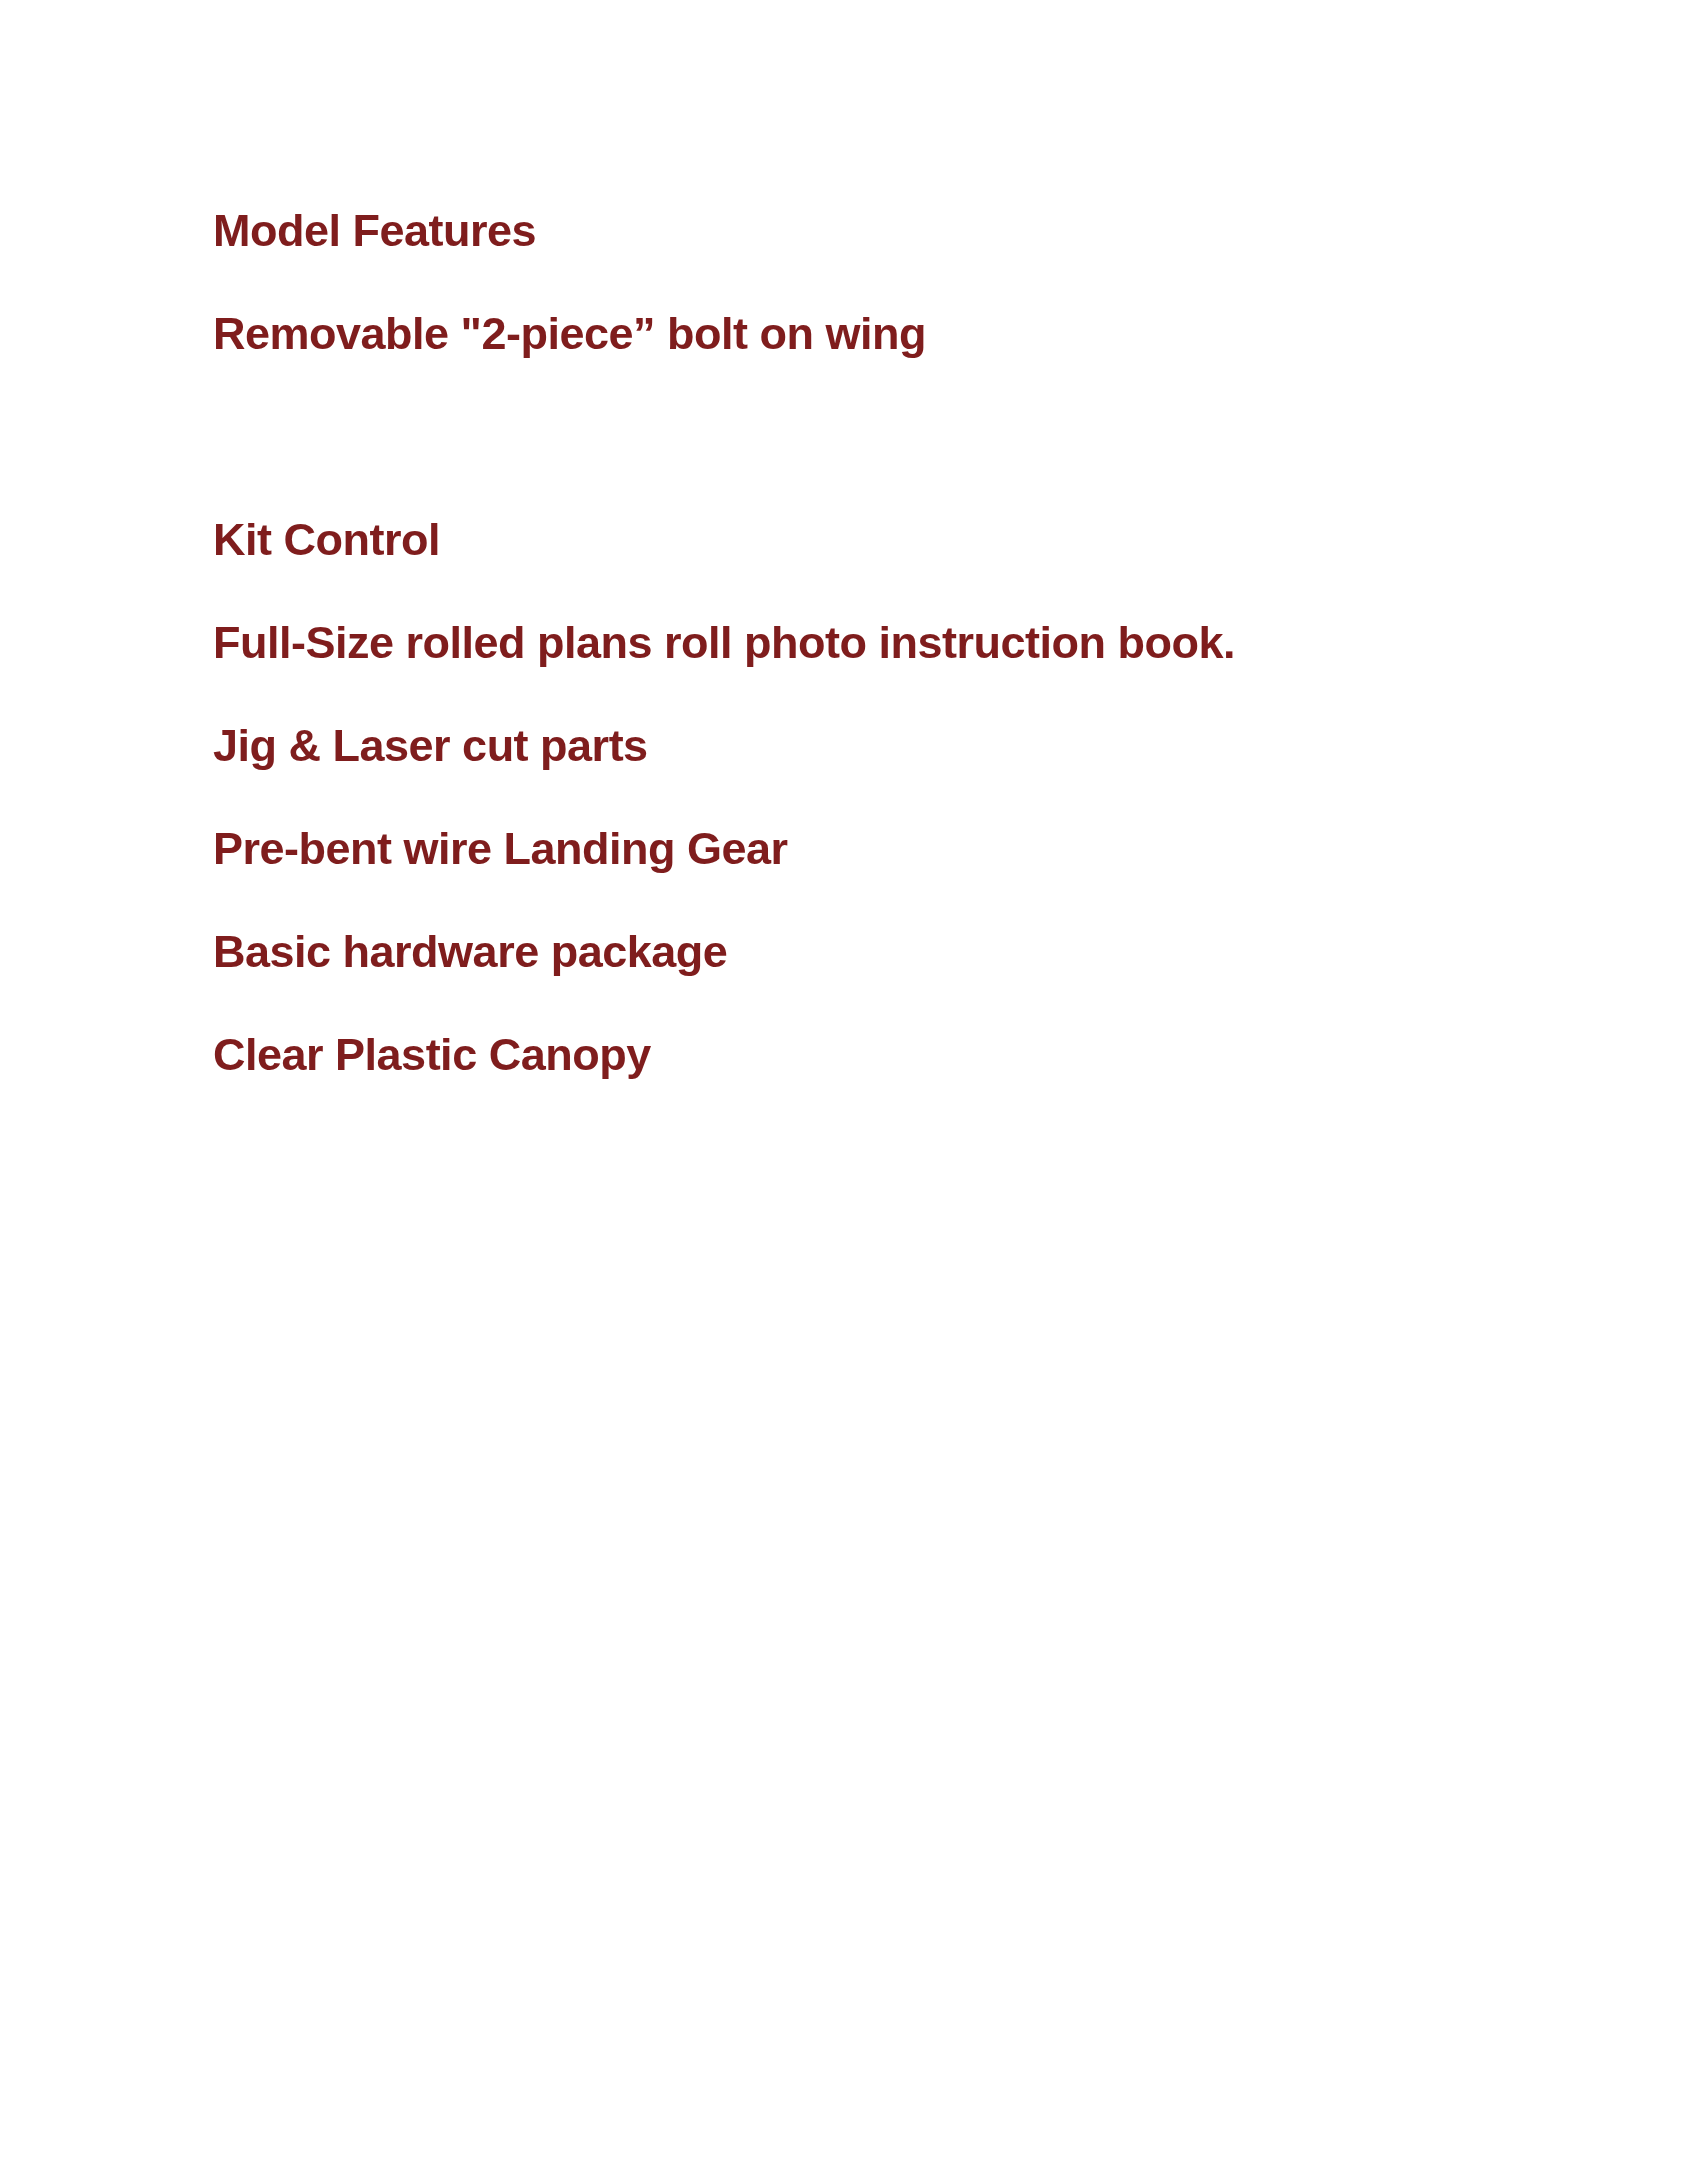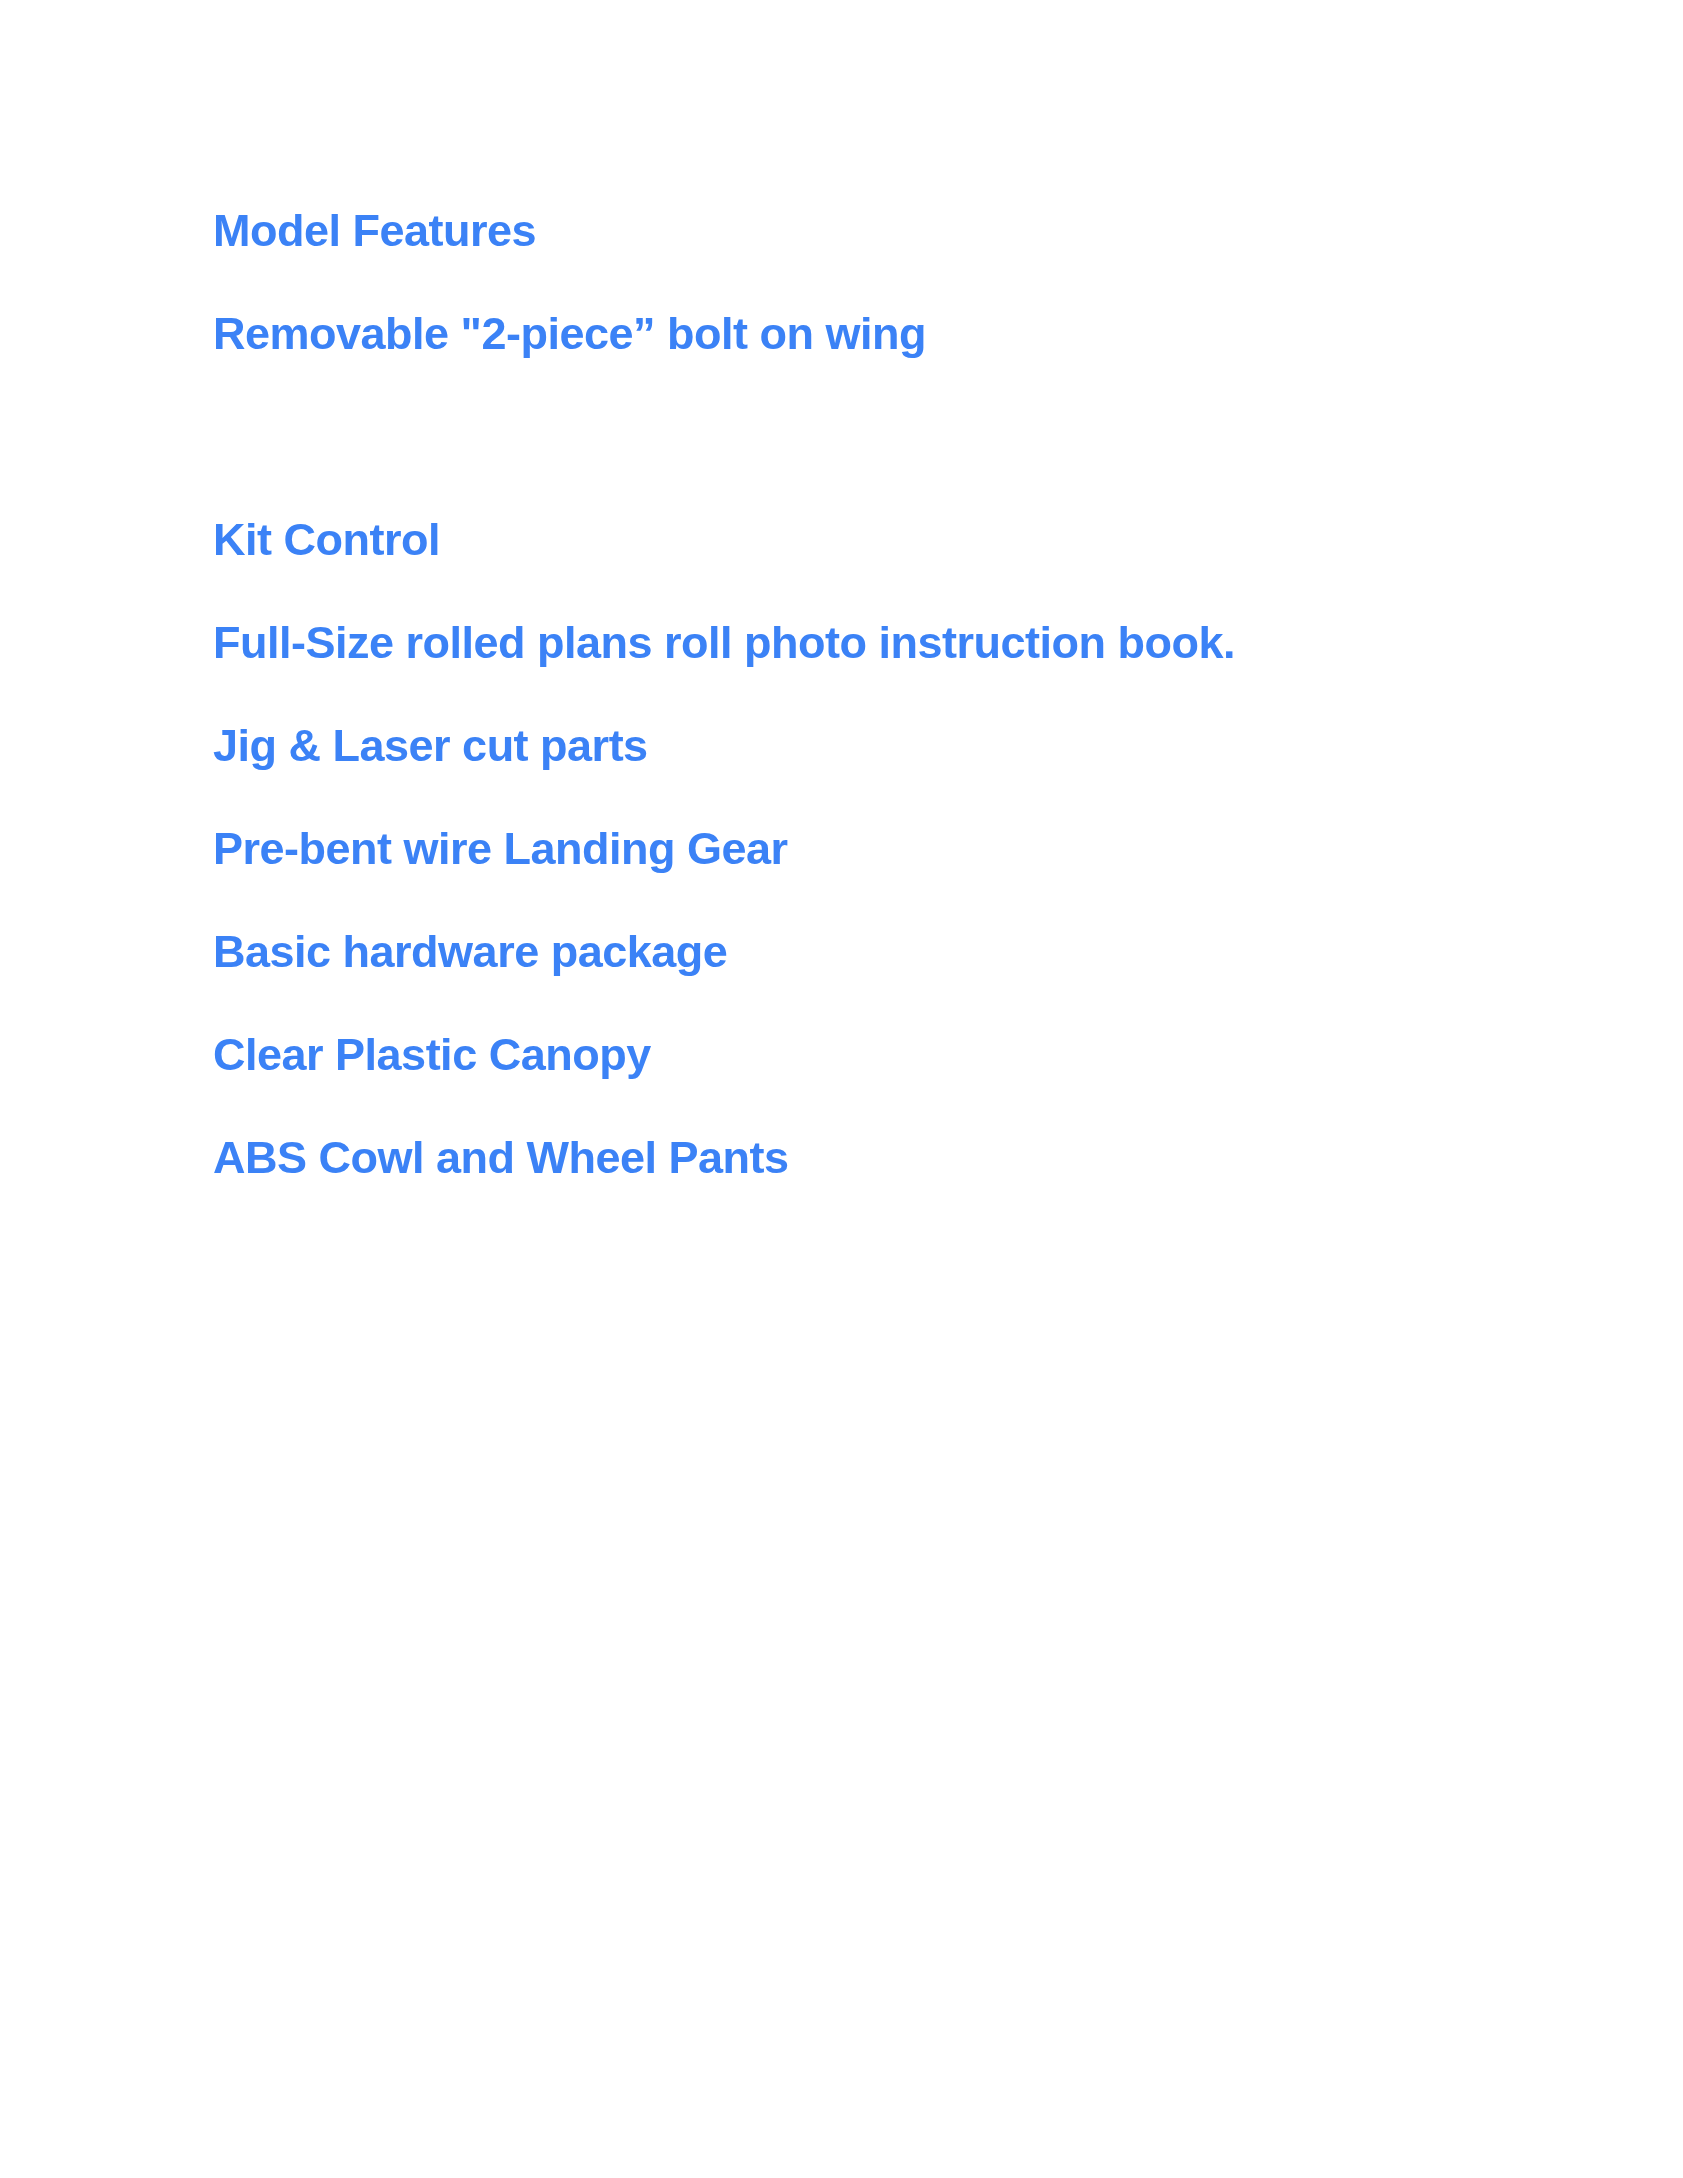--- a/index.html
+++ b/index.html
@@ -21,21 +21,21 @@
     width: 1386px;
   }
   .line {
     margin: 0;
     padding: 0;
     font-family: "Liberation Sans", sans-serif;
     font-weight: 700;
     font-size: 45px;
     line-height: 103px;
     letter-spacing: -0.5px;
-    color: #3b82f6;
+    color: #7f1d1d;
     white-space: nowrap;
   }
   .sec + .sec {
     margin-top: 103px; 
   }
 </style>
 </head>
 <body>
 
 <div class="page">
@@ -46,19 +46,18 @@
       <p class="line">Removable "2-piece” bolt on wing</p>
     </section>
 
     <section class="sec">
       <p class="line heading">Kit Control</p>
       <p class="line">Full-Size rolled plans roll photo instruction book.</p>
       <p class="line">Jig &amp; Laser cut parts</p>
       <p class="line">Pre-bent wire Landing Gear</p>
       <p class="line">Basic hardware package</p>
       <p class="line">Clear Plastic Canopy</p>
-      <p class="line">ABS Cowl and Wheel Pants</p>
     </section>
 
 
   </div>
 </div>
 
 
 </body></html>

